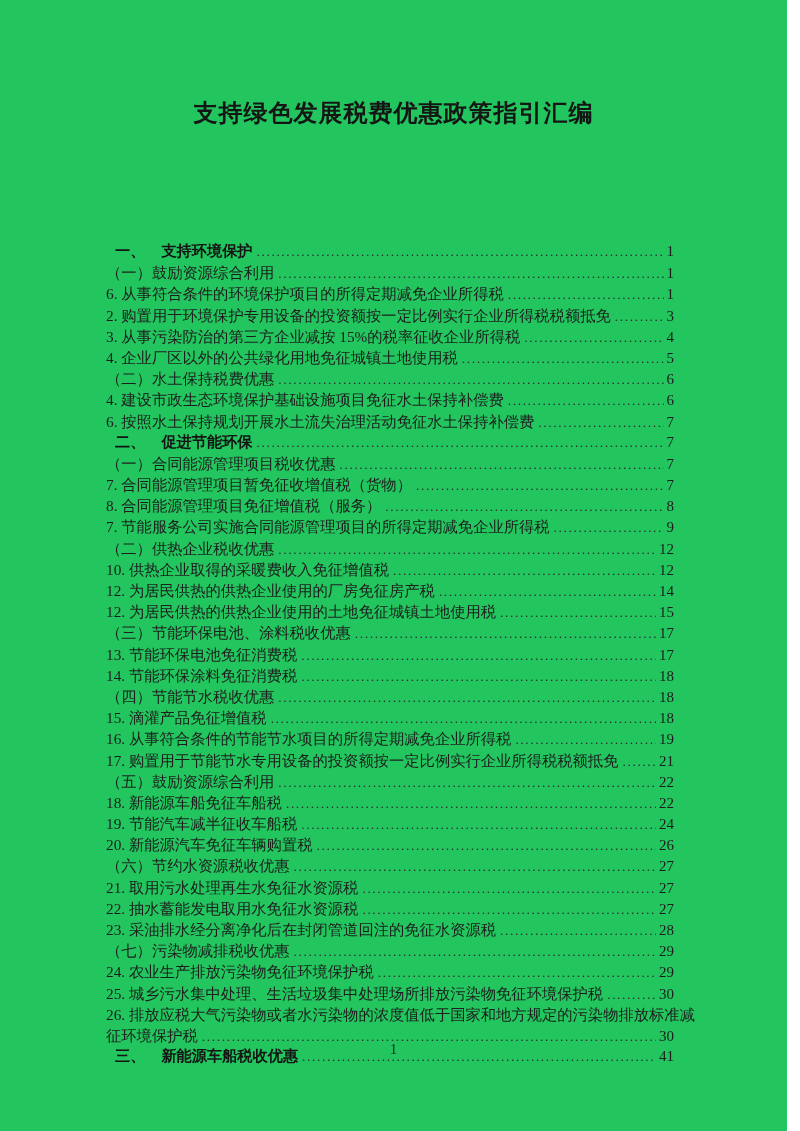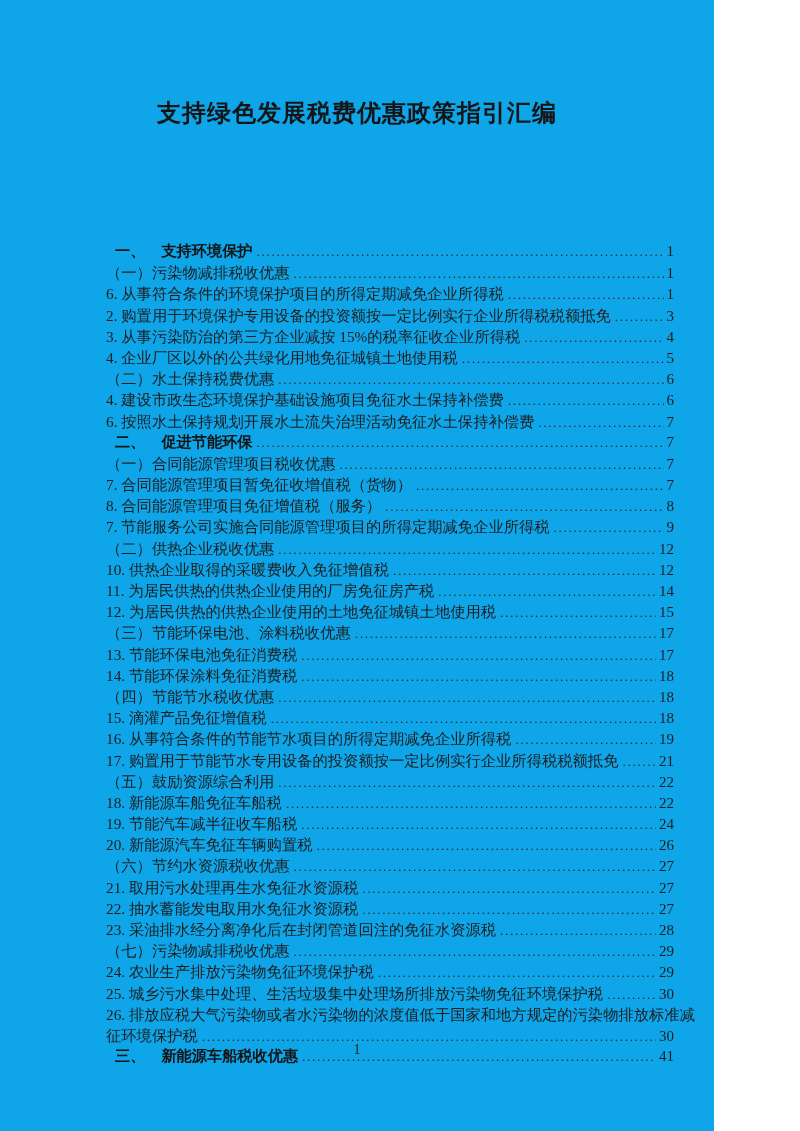--- a/index.html
+++ b/index.html
@@ -2,23 +2,23 @@
 <html><head>
 <meta charset="utf-8">
 <style>
   html, body {
     margin: 0;
     padding: 0;
     background: #ffffff;
   }
   .page {
     position: relative;
-    width: 714px;
+    width: 787px;
     height: 1131px;
-    background: #0ea5e9;
+    background: #22c55e;
     overflow: hidden;
     color: #1d1d1d;
     font-family: "Liberation Serif", serif;
   }
   .doc-title {
     position: absolute;
     top: 97px;
     left: 0;
     width: 100%;
     text-align: center;
@@ -96,21 +96,21 @@
   <div class="doc-title">支持绿色发展税费优惠政策指引汇编</div>
 
   <div class="toc" id="toc-list">
       <div class="toc-line chapter">
         <span class="chapter-label">一、</span>
         <span class="toc-text">支持环境保护</span>
         <span class="leader"></span>
         <span class="toc-page">1</span>
       </div>
       <div class="toc-line">
-        <span class="toc-text">（一）污染物减排税收优惠</span>
+        <span class="toc-text">（一）鼓励资源综合利用</span>
         <span class="leader"></span>
         <span class="toc-page">1</span>
       </div>
       <div class="toc-line">
         <span class="toc-text">6. 从事符合条件的环境保护项目的所得定期减免企业所得税</span>
         <span class="leader"></span>
         <span class="toc-page">1</span>
       </div>
       <div class="toc-line">
         <span class="toc-text">2. 购置用于环境保护专用设备的投资额按一定比例实行企业所得税税额抵免</span>
@@ -172,21 +172,21 @@
         <span class="toc-text">（二）供热企业税收优惠</span>
         <span class="leader"></span>
         <span class="toc-page">12</span>
       </div>
       <div class="toc-line">
         <span class="toc-text">10. 供热企业取得的采暖费收入免征增值税</span>
         <span class="leader"></span>
         <span class="toc-page">12</span>
       </div>
       <div class="toc-line">
-        <span class="toc-text">11. 为居民供热的供热企业使用的厂房免征房产税</span>
+        <span class="toc-text">12. 为居民供热的供热企业使用的厂房免征房产税</span>
         <span class="leader"></span>
         <span class="toc-page">14</span>
       </div>
       <div class="toc-line">
         <span class="toc-text">12. 为居民供热的供热企业使用的土地免征城镇土地使用税</span>
         <span class="leader"></span>
         <span class="toc-page">15</span>
       </div>
       <div class="toc-line">
         <span class="toc-text">（三）节能环保电池、涂料税收优惠</span>

